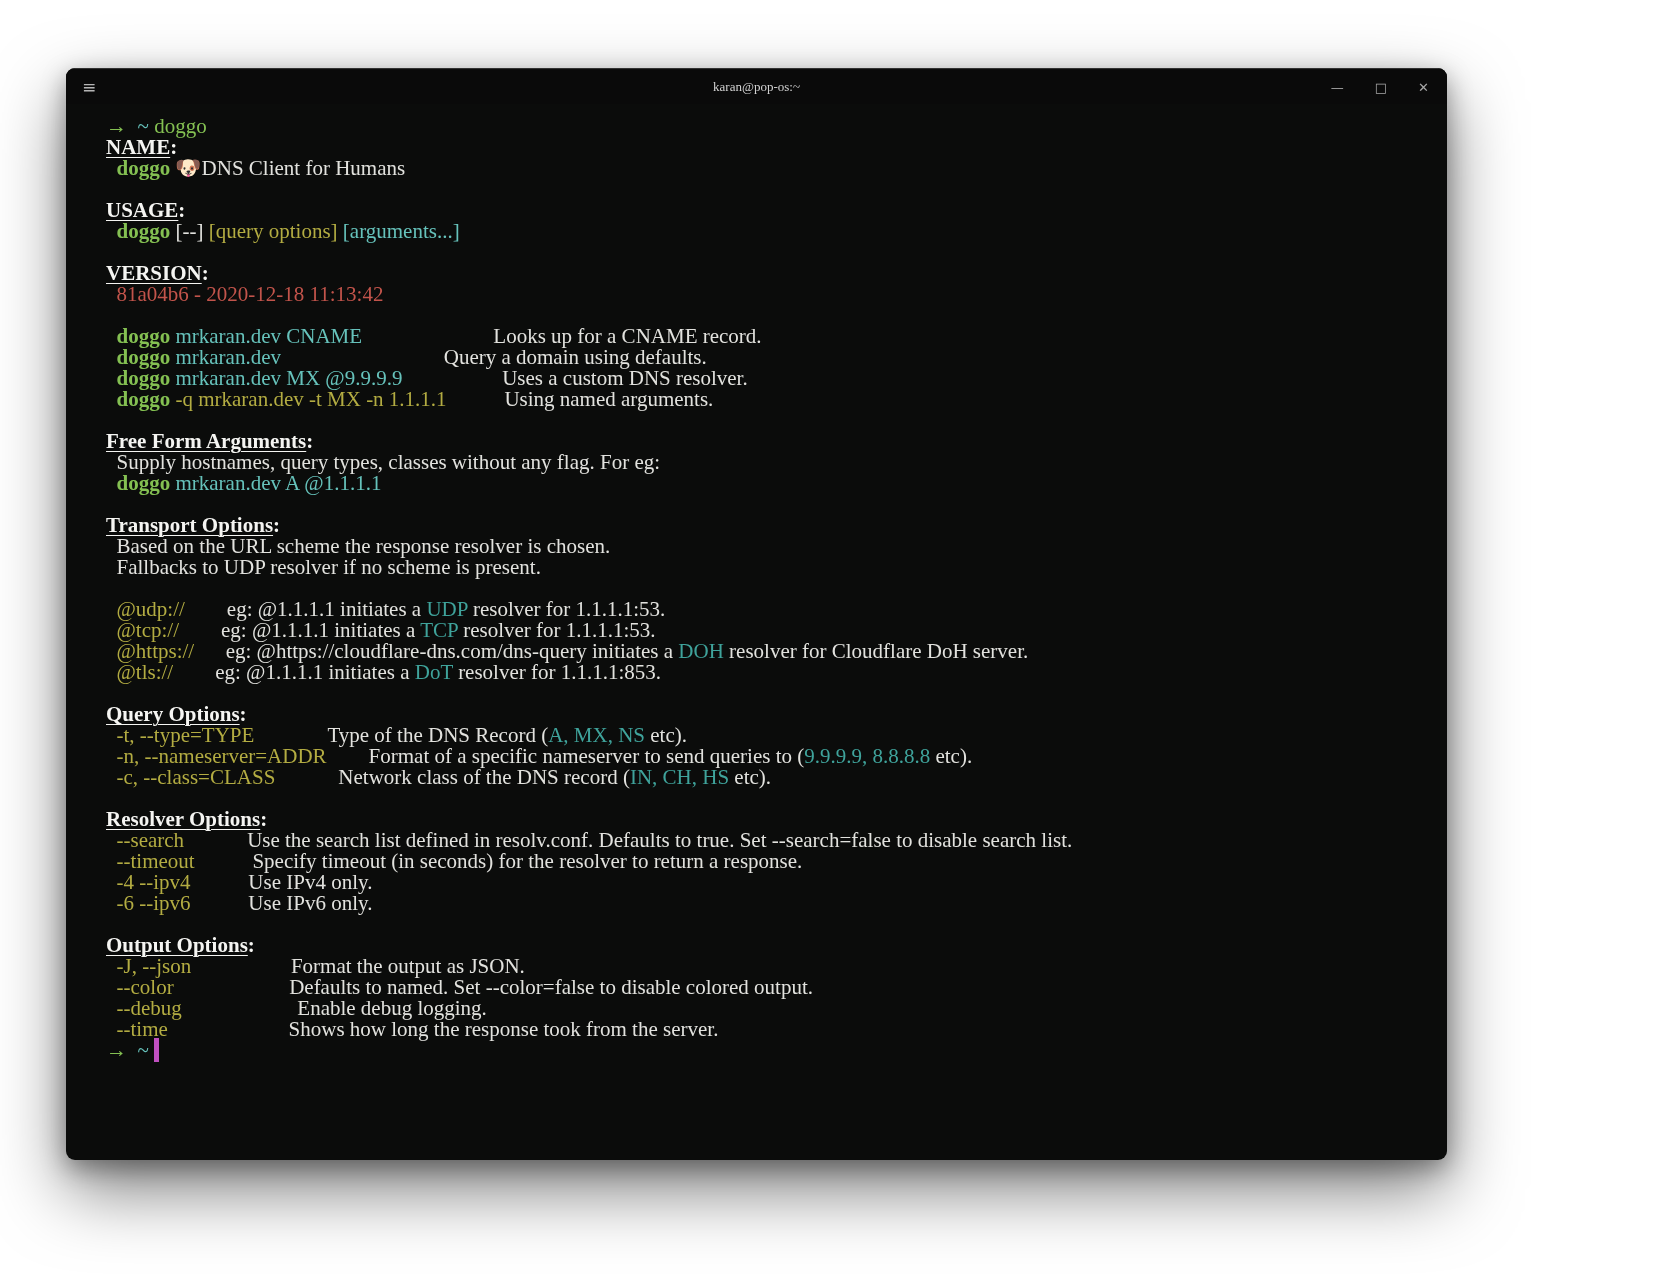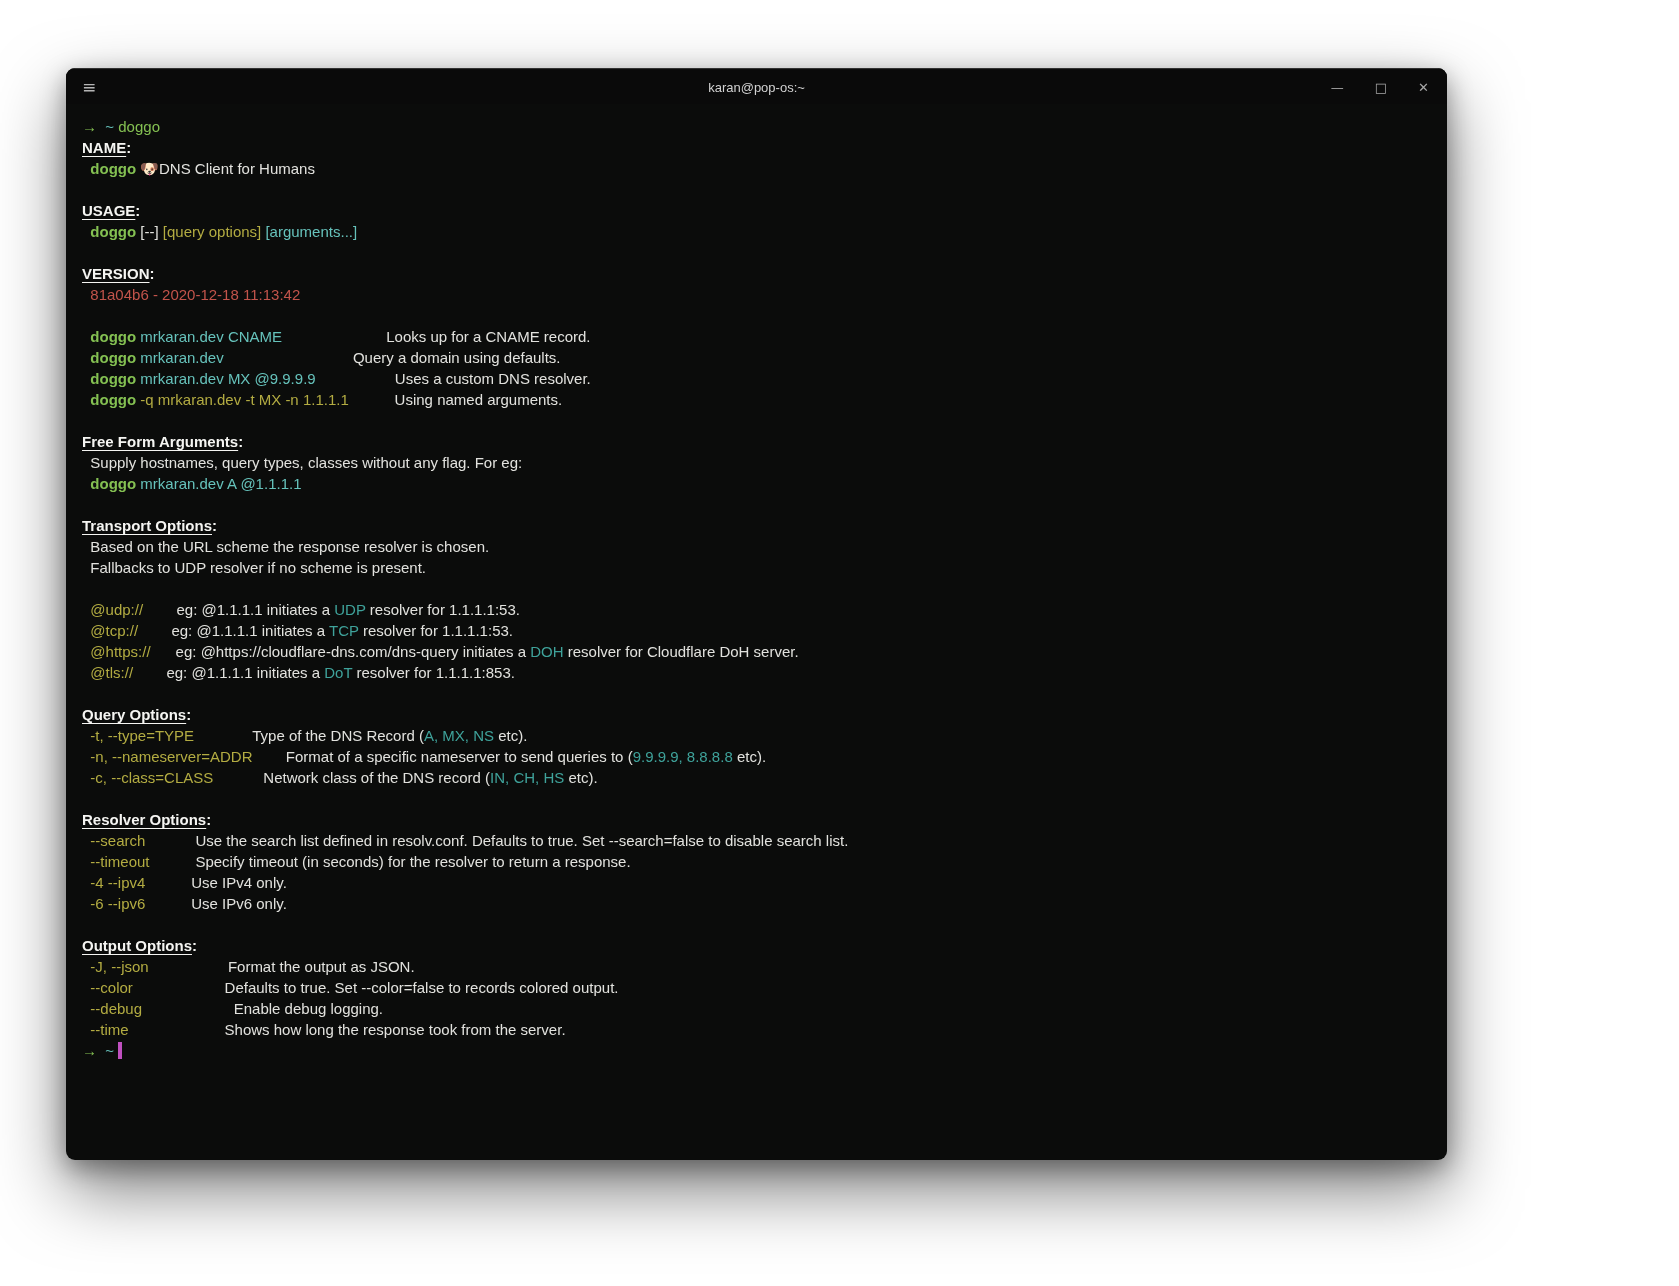--- a/index.html
+++ b/index.html
@@ -12,31 +12,32 @@
   .titlebar{
     position:relative;height:36px;background:var(--titlebar);
     border-top:1px solid rgba(255,255,255,.16);
   }
   .menu-icon{
     position:absolute;left:16px;top:50%;transform:translateY(-50%);
     color:#b5b5b5;font-family:"DejaVu Sans",sans-serif;font-size:17px;cursor:pointer;line-height:1;
   }
   .title{
     position:absolute;left:50%;top:50%;transform:translate(-50%,-50%);
-    color:#d2d2d2;font-family:Liberation Sans, sans-serif;font-size:13px;white-space:nowrap;
+    color:#d2d2d2;font-family:Liberation Serif, serif;font-size:13px;white-space:nowrap;
   }
   .controls{
     position:absolute;right:18px;top:50%;transform:translateY(-50%);
     display:flex;gap:31px;color:#a8a8a8;font-family:"DejaVu Sans",sans-serif;font-size:13px;
   }
   .controls span{cursor:pointer;line-height:1}
   .content{
     padding:12px 16px 20px;
-    font-family:Liberation Sans, sans-serif;font-size:15px;line-height:21px;
+    font-family:Liberation Serif, serif;font-size:21px;line-height:21px;
     color:var(--w);
+    margin-left:24px;
   }
   .line{white-space:pre;min-height:21px}
   .sg-g{color:var(--g)}
   .sg-gb{color:var(--g);font-weight:bold}
   .sg-c{color:var(--c)}
   .sg-t{color:var(--t)}
   .sg-y{color:var(--y)}
   .sg-r{color:var(--r)}
   .sg-w{color:var(--w)}
   .sg-wb{color:var(--wb);font-weight:bold}
@@ -91,18 +92,18 @@
       <div class="line"><span class="sg-w">  </span><span class="sg-y">-c, --class=CLASS</span>            <span class="sg-w">Network class of the DNS record (</span><span class="sg-t">IN, CH, HS</span><span class="sg-w"> etc).</span></div>
       <div class="line"></div>
       <div class="line"><span class="sg-h">Resolver Options</span><span class="sg-wb">:</span></div>
       <div class="line"><span class="sg-w">  </span><span class="sg-y">--search</span>            <span class="sg-w">Use the search list defined in resolv.conf. Defaults to true. Set --search=false to disable search list.</span></div>
       <div class="line"><span class="sg-w">  </span><span class="sg-y">--timeout</span>           <span class="sg-w">Specify timeout (in seconds) for the resolver to return a response.</span></div>
       <div class="line"><span class="sg-w">  </span><span class="sg-y">-4 --ipv4</span>           <span class="sg-w">Use IPv4 only.</span></div>
       <div class="line"><span class="sg-w">  </span><span class="sg-y">-6 --ipv6</span>           <span class="sg-w">Use IPv6 only.</span></div>
       <div class="line"></div>
       <div class="line"><span class="sg-h">Output Options</span><span class="sg-wb">:</span></div>
       <div class="line"><span class="sg-w">  </span><span class="sg-y">-J, --json</span>                   <span class="sg-w">Format the output as JSON.</span></div>
-      <div class="line"><span class="sg-w">  </span><span class="sg-y">--color</span>                      <span class="sg-w">Defaults to true. Set --color=false to records colored output.</span></div>
+      <div class="line"><span class="sg-w">  </span><span class="sg-y">--color</span>                      <span class="sg-w">Defaults to named. Set --color=false to disable colored output.</span></div>
       <div class="line"><span class="sg-w">  </span><span class="sg-y">--debug</span>                      <span class="sg-w">Enable debug logging.</span></div>
       <div class="line"><span class="sg-w">  </span><span class="sg-y">--time</span>                       <span class="sg-w">Shows how long the response took from the server.</span></div>
       <div class="line"><span class="sg-g">→</span><span class="sg-w">  </span><span class="sg-c">~</span><span class="sg-w"> </span><span class="sg-cur"> </span></div>
     </div>
 </div>
 
 </body></html>

